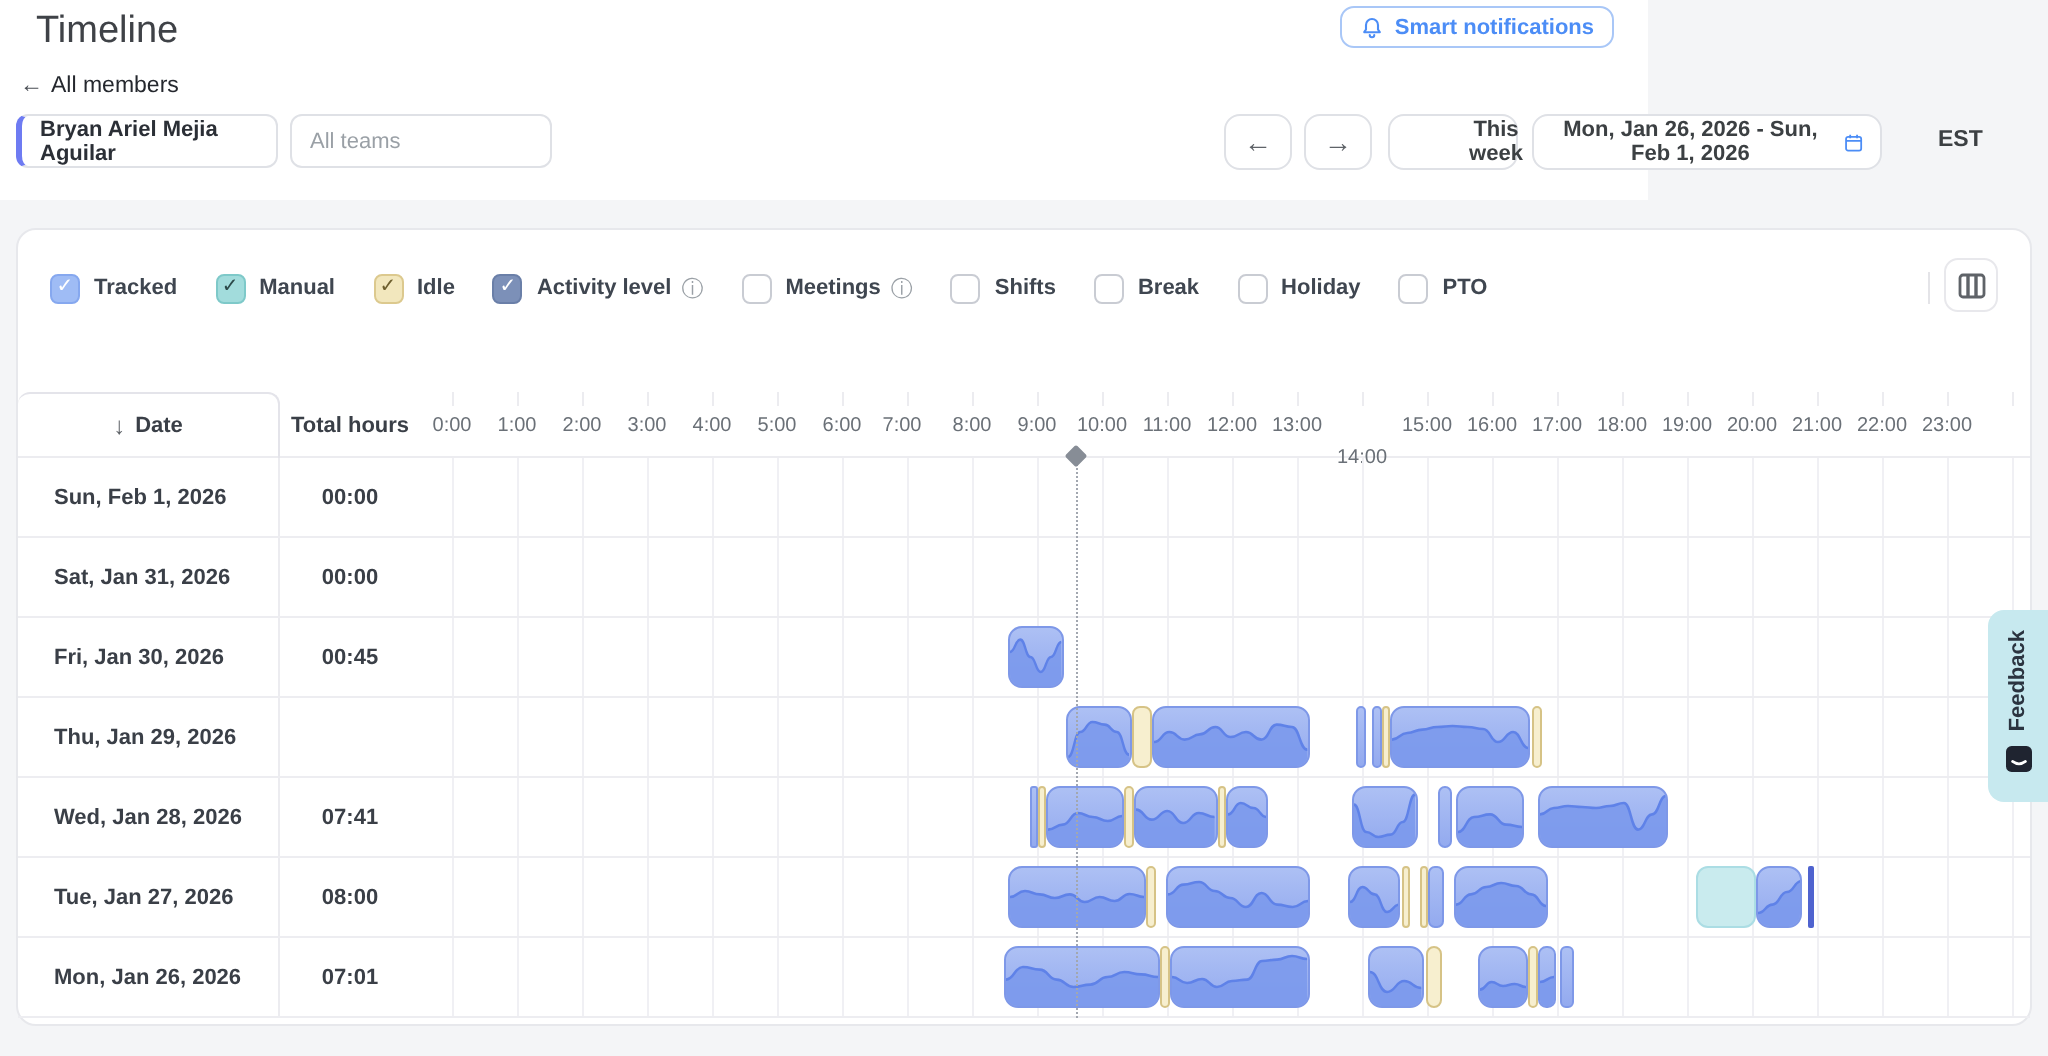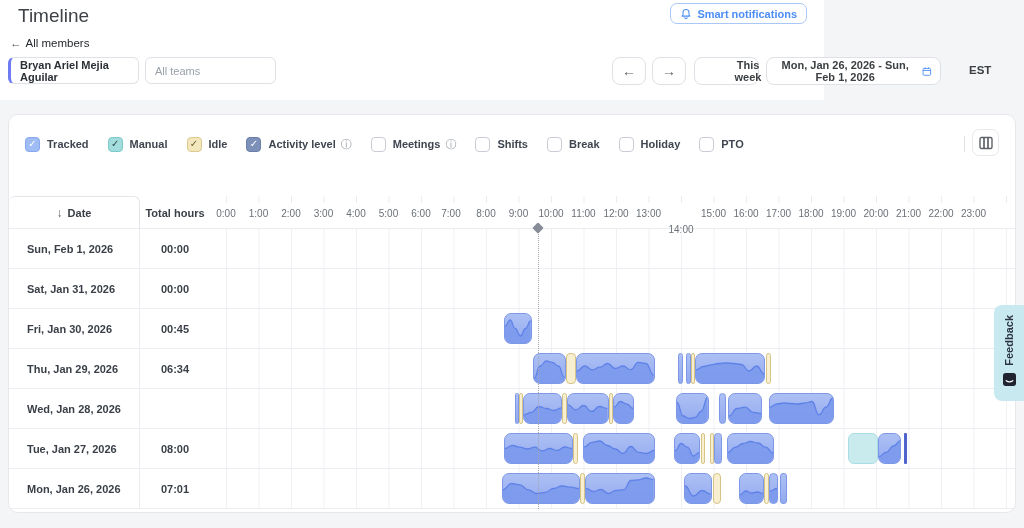--- a/index.html
+++ b/index.html
@@ -229,21 +229,20 @@
             <div class="seg seg-tracked" style="left: 293.875px; width: 27.625px; border-radius: 7px;">
               <svg viewBox="0 0 28 29" preserveAspectRatio="none">
                 <path d="M0,12.0 C2.8,12.0 2.8,5.8 5.6,5.8 C8.4,5.8 8.4,14.5 11.2,14.5 C14.0,14.5 14.0,22.0 16.8,22.0 C19.6,22.0 19.6,14.5 22.4,14.5 C25.2,14.5 25.2,7.0 28.0,7.0 L28,29 L0,29 Z" fill="#7b99ec" opacity="0.9"></path>
                 <path d="M0,12.0 C2.8,12.0 2.8,5.8 5.6,5.8 C8.4,5.8 8.4,14.5 11.2,14.5 C14.0,14.5 14.0,22.0 16.8,22.0 C19.6,22.0 19.6,14.5 22.4,14.5 C25.2,14.5 25.2,7.0 28.0,7.0" fill="none" stroke="#5f82e8" stroke-width="1.3"></path>
               </svg>
             </div>
           </div>
         </div>
         <div class="trow">
           <div class="cell-date">Thu, Jan 29, 2026</div>
-          <div class="cell-total">06:34</div>
           <div class="cell-tl">
             <div class="seg seg-tracked" style="left: 323.125px; width: 32.5px; border-radius: 7px;">
               <svg viewBox="0 0 33 29" preserveAspectRatio="none">
                 <path d="M0,24.5 C3.3,24.5 3.3,12.0 6.6,12.0 C9.9,12.0 9.9,7.0 13.2,7.0 C16.5,7.0 16.5,8.3 19.8,8.3 C23.1,8.3 23.1,12.0 26.4,12.0 C29.7,12.0 29.7,23.3 33.0,23.3 L33,29 L0,29 Z" fill="#7b99ec" opacity="0.9"></path>
                 <path d="M0,24.5 C3.3,24.5 3.3,12.0 6.6,12.0 C9.9,12.0 9.9,7.0 13.2,7.0 C16.5,7.0 16.5,8.3 19.8,8.3 C23.1,8.3 23.1,12.0 26.4,12.0 C29.7,12.0 29.7,23.3 33.0,23.3" fill="none" stroke="#5f82e8" stroke-width="1.3"></path>
               </svg>
             </div>
             <div class="seg seg-idle" style="left: 355.625px; width: 10.725px;"></div>
             <div class="seg seg-tracked" style="left: 366.35px; width: 78.65px; border-radius: 7px;">
               <svg viewBox="0 0 79 29" preserveAspectRatio="none">
@@ -258,20 +257,21 @@
               <svg viewBox="0 0 70 29" preserveAspectRatio="none">
                 <path d="M0,15.8 C3.9,15.8 3.9,12.5 7.8,12.5 C11.7,12.5 11.7,10.8 15.6,10.8 C19.4,10.8 19.4,9.5 23.3,9.5 C27.2,9.5 27.2,9.0 31.1,9.0 C35.0,9.0 35.0,9.5 38.9,9.5 C42.8,9.5 42.8,10.5 46.7,10.5 C50.6,10.5 50.6,17.0 54.4,17.0 C58.3,17.0 58.3,12.0 62.2,12.0 C66.1,12.0 66.1,20.0 70.0,20.0 L70,29 L0,29 Z" fill="#7b99ec" opacity="0.9"></path>
                 <path d="M0,15.8 C3.9,15.8 3.9,12.5 7.8,12.5 C11.7,12.5 11.7,10.8 15.6,10.8 C19.4,10.8 19.4,9.5 23.3,9.5 C27.2,9.5 27.2,9.0 31.1,9.0 C35.0,9.0 35.0,9.5 38.9,9.5 C42.8,9.5 42.8,10.5 46.7,10.5 C50.6,10.5 50.6,17.0 54.4,17.0 C58.3,17.0 58.3,12.0 62.2,12.0 C66.1,12.0 66.1,20.0 70.0,20.0" fill="none" stroke="#5f82e8" stroke-width="1.3"></path>
               </svg>
             </div>
             <div class="seg seg-idle" style="left: 556.15px; width: 4.55px;"></div>
           </div>
         </div>
         <div class="trow">
           <div class="cell-date">Wed, Jan 28, 2026</div>
+          <div class="cell-total">07:41</div>
           <div class="cell-tl">
             <div class="seg seg-tracked" style="left: 305.25px; width: 3.25px; border-radius: 1.47727px;"></div>
             <div class="seg seg-idle" style="left: 308.5px; width: 4.55px;"></div>
             <div class="seg seg-tracked" style="left: 313.05px; width: 39.325px; border-radius: 7px;">
               <svg viewBox="0 0 39 29" preserveAspectRatio="none">
                 <path d="M0,20.8 C3.9,20.8 3.9,18.3 7.8,18.3 C11.7,18.3 11.7,12.5 15.6,12.5 C19.5,12.5 19.5,14.5 23.4,14.5 C27.3,14.5 27.3,16.5 31.2,16.5 C35.1,16.5 35.1,14.0 39.0,14.0 L39,29 L0,29 Z" fill="#7b99ec" opacity="0.9"></path>
                 <path d="M0,20.8 C3.9,20.8 3.9,18.3 7.8,18.3 C11.7,18.3 11.7,12.5 15.6,12.5 C19.5,12.5 19.5,14.5 23.4,14.5 C27.3,14.5 27.3,16.5 31.2,16.5 C35.1,16.5 35.1,14.0 39.0,14.0" fill="none" stroke="#5f82e8" stroke-width="1.3"></path>
               </svg>
             </div>
             <div class="seg seg-idle" style="left: 352.375px; width: 4.875px;"></div>

